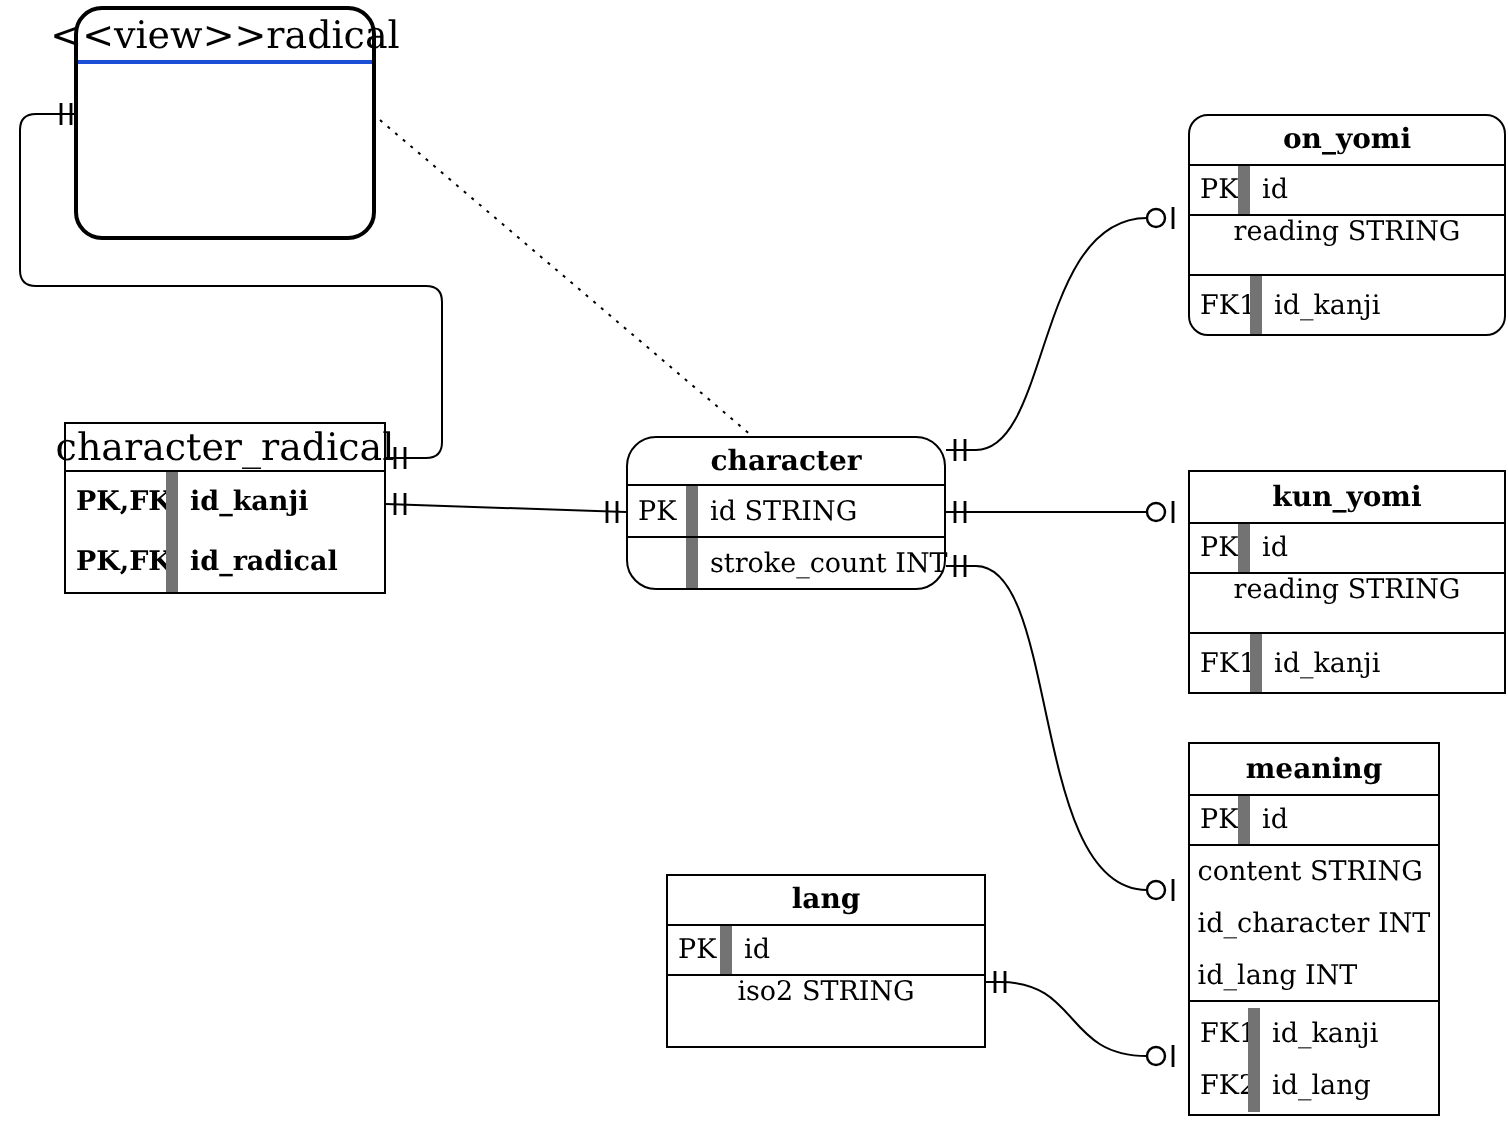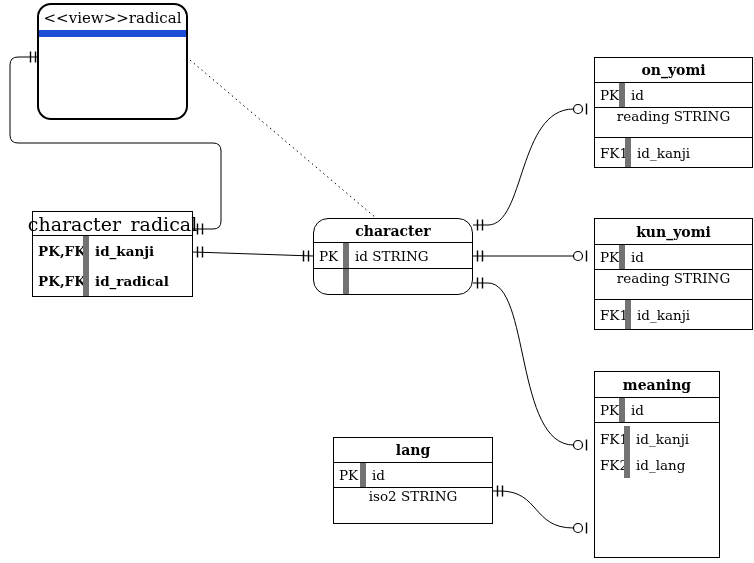--- a/index.html
+++ b/index.html
@@ -29,43 +29,43 @@
   .secattrs{display:flex;flex-direction:column;justify-content:flex-start;box-sizing:border-box;}
   .attrs-block{width:fit-content;margin:0 auto;}
   .attrs-block .arow{display:flex;align-items:center;font-size:13.5px;white-space:nowrap;}
 
   
   .ventity{
     position:absolute;background:#fff;border:2px solid #000;border-radius:14px;
     box-sizing:border-box;z-index:1;
   }
   .vtitle{
-    height:25px;border-bottom:7px solid #1d4ed8;
+    height:25px;border-bottom:2px solid #1d4ed8;
     display:flex;align-items:center;justify-content:center;
-    font-size:15px;font-weight:normal;
+    font-size:19px;font-weight:normal;
   }
 
   
   #radical-view{left:37px;top:3px;width:151px;height:117px;}
   #character-radical{left:32px;top:211px;width:161px;height:86px;}
   #character-radical .etitle{height:23px;}
   #character-radical .kcol{width:56px;}
   #character-radical .cell{height:30px;}
   #character{left:313px;top:218px;width:160px;height:77px;border-radius:15px;}
   #character .etitle{height:23px;}
   #character .kcol{width:35px;}
   #character .cell{height:25px;}
-  #on-yomi{left:594px;top:57px;width:159px;height:111px;}
+  #on-yomi{left:594px;top:57px;width:159px;height:111px;border-radius:10px;}
   #on-yomi .etitle{height:24px;}
   #on-yomi .sec-pk .kcol{width:30px;}
   #on-yomi .sec-pk .cell{height:24px;}
   #on-yomi .secattrs{height:30px;}
   #on-yomi .sec-fk .kcol{width:36px;}
   #on-yomi .sec-fk .cell{height:29px;}
-  #kun-yomi{left:594px;top:218px;width:159px;height:112px;}
+  #kun-yomi{left:594px;top:235px;width:159px;height:112px;}
   #kun-yomi .etitle{height:25px;}
   #kun-yomi .sec-pk .kcol{width:30px;}
   #kun-yomi .sec-pk .cell{height:24px;}
   #kun-yomi .secattrs{height:30px;}
   #kun-yomi .sec-fk .kcol{width:36px;}
   #kun-yomi .sec-fk .cell{height:29px;}
   #meaning{left:594px;top:371px;width:126px;height:187px;}
   #meaning .etitle{height:25px;}
   #meaning .sec-pk .kcol{width:30px;}
   #meaning .sec-pk .cell{height:24px;}
@@ -155,20 +155,23 @@
       <div class="cell">PK</div>
     </div>
     <div class="vcol">
       <div class="cell u">id STRING</div>
     </div>
   </div>
   <div class="sec2">
     <div class="kcol">
       <div class="cell"></div>
     </div>
+    <div class="vcol">
+      <div class="cell">stroke_count INT</div>
+    </div>
   </div>
 </div>
 
 <div id="on-yomi" class="entity">
   <div class="etitle">on_yomi</div>
   <div class="sec2 sec-pk">
     <div class="kcol">
       <div class="cell">PK</div>
     </div>
     <div class="vcol">
@@ -218,20 +221,27 @@
 <div id="meaning" class="entity">
   <div class="etitle">meaning</div>
   <div class="sec2 sec-pk">
     <div class="kcol">
       <div class="cell">PK</div>
     </div>
     <div class="vcol">
       <div class="cell u">id</div>
     </div>
   </div>
+  <div class="secattrs">
+    <div class="attrs-block">
+      <div class="arow">content STRING</div>
+      <div class="arow">id_character INT</div>
+      <div class="arow">id_lang INT</div>
+    </div>
+  </div>
   <div class="sec2 sec-fk">
     <div class="kcol">
       <div class="cell">FK1</div>
       <div class="cell">FK2</div>
     </div>
     <div class="vcol">
       <div class="cell">id_kanji</div>
       <div class="cell">id_lang</div>
     </div>
   </div>

